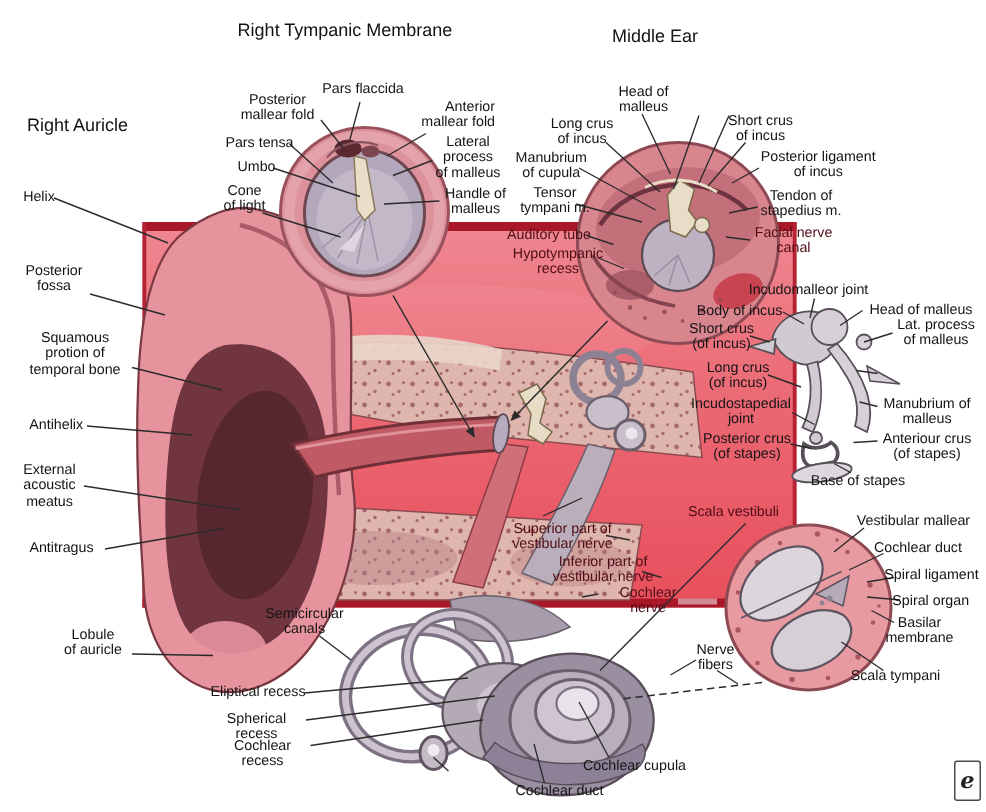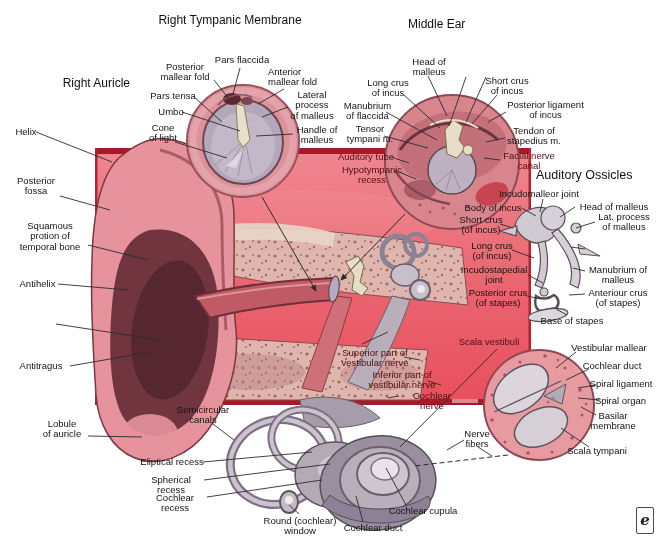--- a/index.html
+++ b/index.html
@@ -254,57 +254,59 @@
   </g>
   <g stroke="#2b2b2b" stroke-width="1">
     <line x1="262" y1="197" x2="316" y2="291" marker-end="url(#ah)"></line>
     <line x1="405" y1="214" x2="341" y2="280" marker-end="url(#ah)"></line>
     <line x1="508" y1="455" x2="414" y2="466" stroke-dasharray="5,3"></line>
   </g>
 </svg>
 
 <div class="hdg" style="left:150px;top:13px;width:160px;text-align:center">Right Tympanic Membrane</div>
 <div class="hdg" style="left:408px;top:17px;width:92px;text-align:left">Middle Ear</div>
-<div class="hdg" style="left:30px;top:76px;width:100px;text-align:right">Right Auricle</div>
-<div class="hdg" style="left:536px;top:168px;width:115px;font-size:12.5px">Auditory Ossicles</div>
+<div class="hdg" style="left:18px;top:76px;width:100px;text-align:left">Right Auricle</div>
 
 <div class="lbl" style="left:8px;top:127px;width:36px">Helix</div>
 <div class="lbl" style="left:10px;top:176px;width:52px">Posterior
 fossa</div>
 <div class="lbl" style="left:10px;top:221px;width:80px">Squamous
 protion of
 temporal bone</div>
 <div class="lbl" style="left:10px;top:279px;width:55px">Antihelix</div>
+<div class="lbl" style="left:8px;top:309px;width:50px">External
+acoustic
+meatus</div>
 <div class="lbl" style="left:12px;top:361px;width:58px">Antitragus</div>
 <div class="lbl" style="left:36px;top:419px;width:52px">Lobule
 of auricle</div>
 
 <div class="lbl" style="left:213px;top:55px;width:58px">Pars flaccida</div>
 <div class="lbl" style="left:156px;top:62px;width:58px;text-align:center">Posterior
 mallear fold</div>
-<div class="lbl" style="left:268px;top:67px;width:62px;text-align:left">Anterior
+<div class="lbl" style="left:268px;top:67px;width:62px;text-align:right">Anterior
 mallear fold</div>
 <div class="lbl" style="left:149px;top:91px;width:48px">Pars tensa</div>
 <div class="lbl" style="left:289px;top:90px;width:46px">Lateral
 process
 of malleus</div>
 <div class="lbl" style="left:156px;top:107px;width:30px">Umbo</div>
 <div class="lbl" style="left:146px;top:123px;width:34px">Cone
 of light</div>
 <div class="lbl" style="left:294px;top:125px;width:46px">Handle of
 malleus</div>
 
 <div class="lbl" style="left:406px;top:57px;width:46px;text-align:center">Head of
 malleus</div>
 <div class="lbl" style="left:364px;top:78px;width:48px;text-align:center">Long crus
 of incus</div>
 <div class="lbl" style="left:482px;top:76px;width:50px;text-align:center">Short crus
 of incus</div>
 <div class="lbl" style="left:340px;top:101px;width:55px;text-align:center">Manubrium
-of flaccida</div>
+of cupula</div>
 <div class="lbl" style="left:345px;top:124px;width:50px">Tensor
 tympani m.</div>
 <div class="lbl" style="left:503px;top:100px;width:85px">Posterior ligament
 of incus</div>
 <div class="lbl" style="left:504px;top:126px;width:60px">Tendon of
 stapedius m.</div>
 <div class="lbl dark" style="left:500px;top:151px;width:58px">Facial nerve
 canal</div>
 <div class="lbl dark" style="left:338px;top:152px;width:56px">Auditory tube</div>
 <div class="lbl dark" style="left:340px;top:165px;width:64px">Hypotympanic
@@ -334,22 +336,20 @@
 <div class="lbl dark" style="left:368px;top:370px;width:68px">Inferior part of
 vestibular nerve</div>
 <div class="lbl dark" style="left:400px;top:391px;width:64px">Cochlear nerve</div>
 <div class="lbl dark" style="left:457px;top:337px;width:64px">Scala vestibuli</div>
 
 <div class="lbl" style="left:174px;top:405px;width:58px">Semicircular
 canals</div>
 <div class="lbl" style="left:140px;top:457px;width:64px">Eliptical recess</div>
 <div class="lbl" style="left:137px;top:475px;width:68px">Spherical recess</div>
 <div class="lbl" style="left:141px;top:493px;width:68px">Cochlear recess</div>
-<div class="lbl" style="left:261px;top:516px;width:78px">Round (cochlear)
-window</div>
 <div class="lbl" style="left:343px;top:523px;width:60px">Cochlear duct</div>
 <div class="lbl" style="left:388px;top:506px;width:70px">Cochlear cupula</div>
 <div class="lbl" style="left:462px;top:429px;width:30px">Nerve
 fibers</div>
 
 <div class="lbl" style="left:564px;top:343px;width:90px">Vestibular mallear</div>
 <div class="lbl" style="left:581px;top:361px;width:62px">Cochlear duct</div>
 <div class="lbl" style="left:589px;top:379px;width:64px">Spiral ligament</div>
 <div class="lbl" style="left:593px;top:396px;width:55px">Spiral organ</div>
 <div class="lbl" style="left:589px;top:411px;width:48px">Basilar

